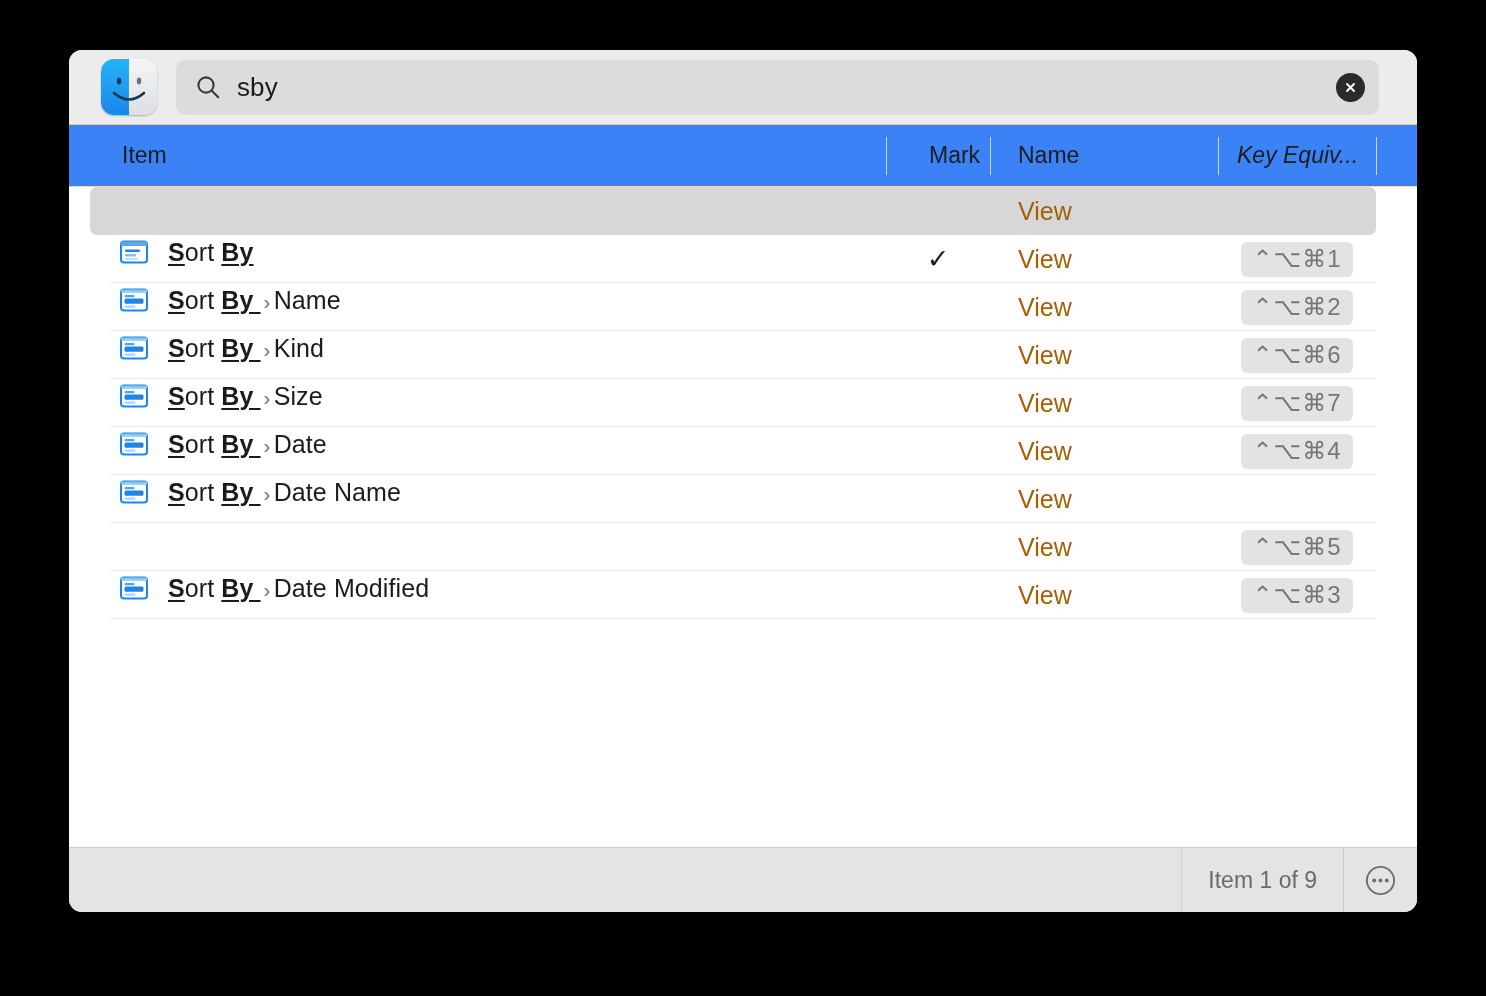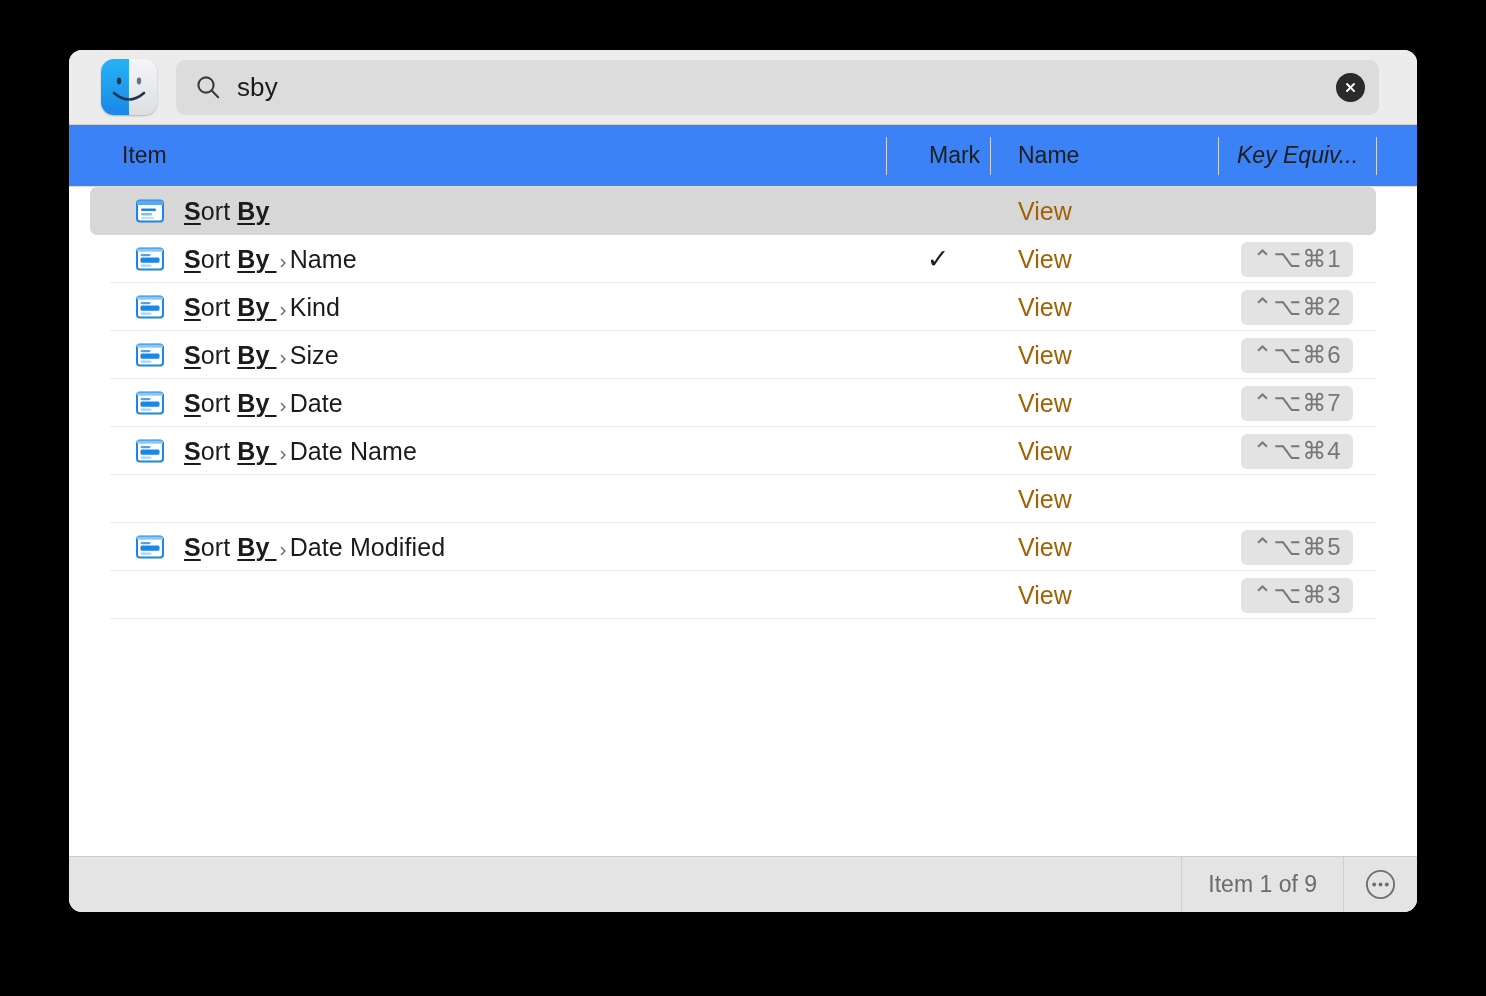--- a/index.html
+++ b/index.html
@@ -129,21 +129,21 @@
     background: #ebebeb;
   }
   .row.selected .sep { background: transparent; }
   .row .cell {
     position: absolute;
     top: 0; height: 100%;
     display: flex; align-items: center;
     white-space: nowrap;
   }
 
-  .cell-item { left: 67px; right: 500px; }
+  .cell-item { left: 51px; right: 500px; margin-top: 41px; }
   .menu-icon { flex: 0 0 auto; margin-right: 20px; display:block; }
   .item-label {
     font-size: 25px;
     color: #1b1b1b;
     letter-spacing: .1px;
     line-height: 1;
   }
   .item-label b {
     font-weight: 700;
     text-decoration: underline;
@@ -169,21 +169,21 @@
     font-size: 24px;
     padding: 5px 11px 6px;
     line-height: 1;
     letter-spacing: 1px;
     white-space: nowrap;
   }
 
   
   .bottombar {
     flex: 0 0 auto;
-    height: 56px;
+    height: 65px;
     background: #e4e4e4;
     border-top: 1px solid #cccccc;
     display: flex;
     align-items: stretch;
     justify-content: flex-end;
   }
   .bb-div { width: 1px; background: #cfcfcf; align-self: stretch; }
   .bb-count {
     display: flex; align-items: center; justify-content: center;
     padding: 0 26px;

